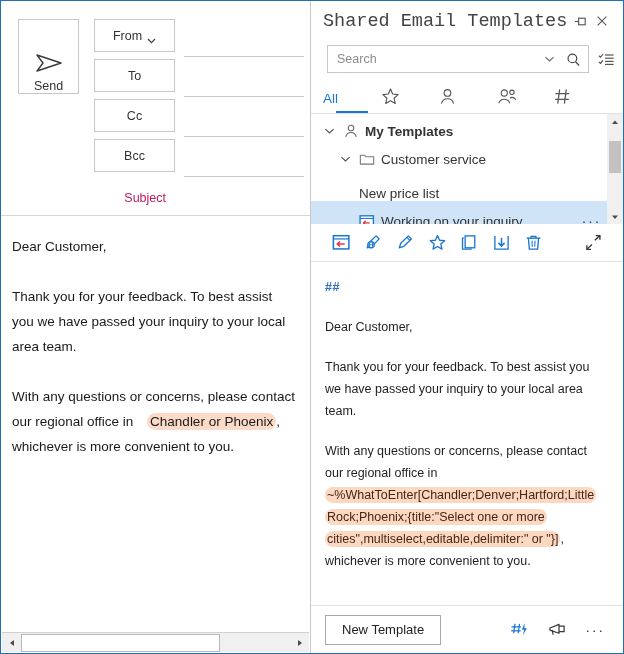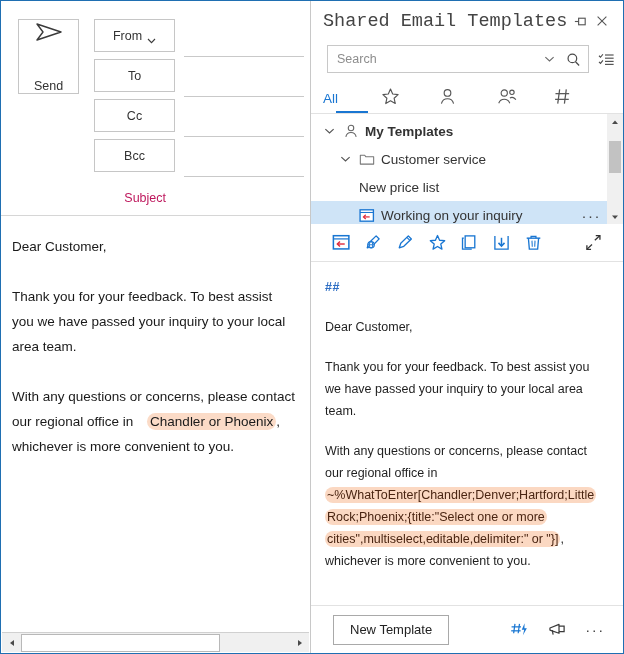--- a/index.html
+++ b/index.html
@@ -29,21 +29,21 @@
   .compose-head {
     position: relative;
     height: 214px;
     padding: 14px 0 0 0;
   }
   .send-btn {
     position: absolute; left: 17px; top: 18px;
     width: 61px; height: 75px;
     border: 1px solid #c6c6c6; background: #fff;
     display: flex; flex-direction: column;
-    align-items: center; justify-content: space-between;
+    align-items: center; justify-content: flex-end;
     gap: 4px; cursor: pointer;
   }
   .send-btn .glyph { width: 32px; height: 24px; }
   .send-btn .lbl { font-size: 12.5px; color: #333; }
 
   .addr-col { position: absolute; left: 93px; top: 18px; width: 105px; }
   .addr-btn {
     width: 81px; height: 33px;
     border: 1px solid #c6c6c6; background: #fff;
     display: flex; align-items: center; justify-content: center;
@@ -165,21 +165,21 @@
     gap: 6px; padding-right: 6px; cursor: pointer;
     font-size: 13.5px; color: #333;
   }
   .tnode.selected { background: #cfe4f7; }
   .tnode .tw { width: 16px; display: flex;
     align-items: center; justify-content: center; }
   .tnode .label { flex: 1; white-space: nowrap; }
   .tnode.bold .label { font-weight: bold; }
   .lvl1 { padding-left: 10px; }
   .lvl2 { padding-left: 26px; align-items: center; }
-  .lvl3 { padding-left: 48px; }
+  .lvl3 { padding-left: 48px; align-items: flex-end; }
   .ellipsis { font-size: 15px; color: #444; letter-spacing: 1.5px; }
 
   .vscroll {
     width: 16px; background: #f0f0f0;
     display: flex; flex-direction: column; align-items: center;
     flex: 0 0 16px;
   }
   .vs-arrow { height: 15px; width: 16px; display: flex;
     align-items: center; justify-content: center; cursor: pointer; }
   .vs-track { flex: 1; width: 16px; position: relative; }
@@ -215,21 +215,21 @@
   }
 
   .panel-foot {
     flex: 0 0 48px; border-top: 1px solid #e2e2e2;
     display: flex; align-items: center; padding: 0 14px; gap: 10px;
   }
   .newtpl {
     height: 30px; padding: 0 16px;
     border: 1px solid #a9a9a9; background: #fff;
     font-family: "Liberation Sans", sans-serif;
-    font-size: 13px; color: #222; cursor: pointer; margin-left: 8px;
+    font-size: 13px; color: #222; cursor: pointer;
   }
   .foot-spacer { flex: 1; }
   .fi { width: 28px; height: 26px; display: flex;
     align-items: center; justify-content: center; cursor: pointer; }
 </style>
 </head>
 <body>
 
 <div id="app">
 

